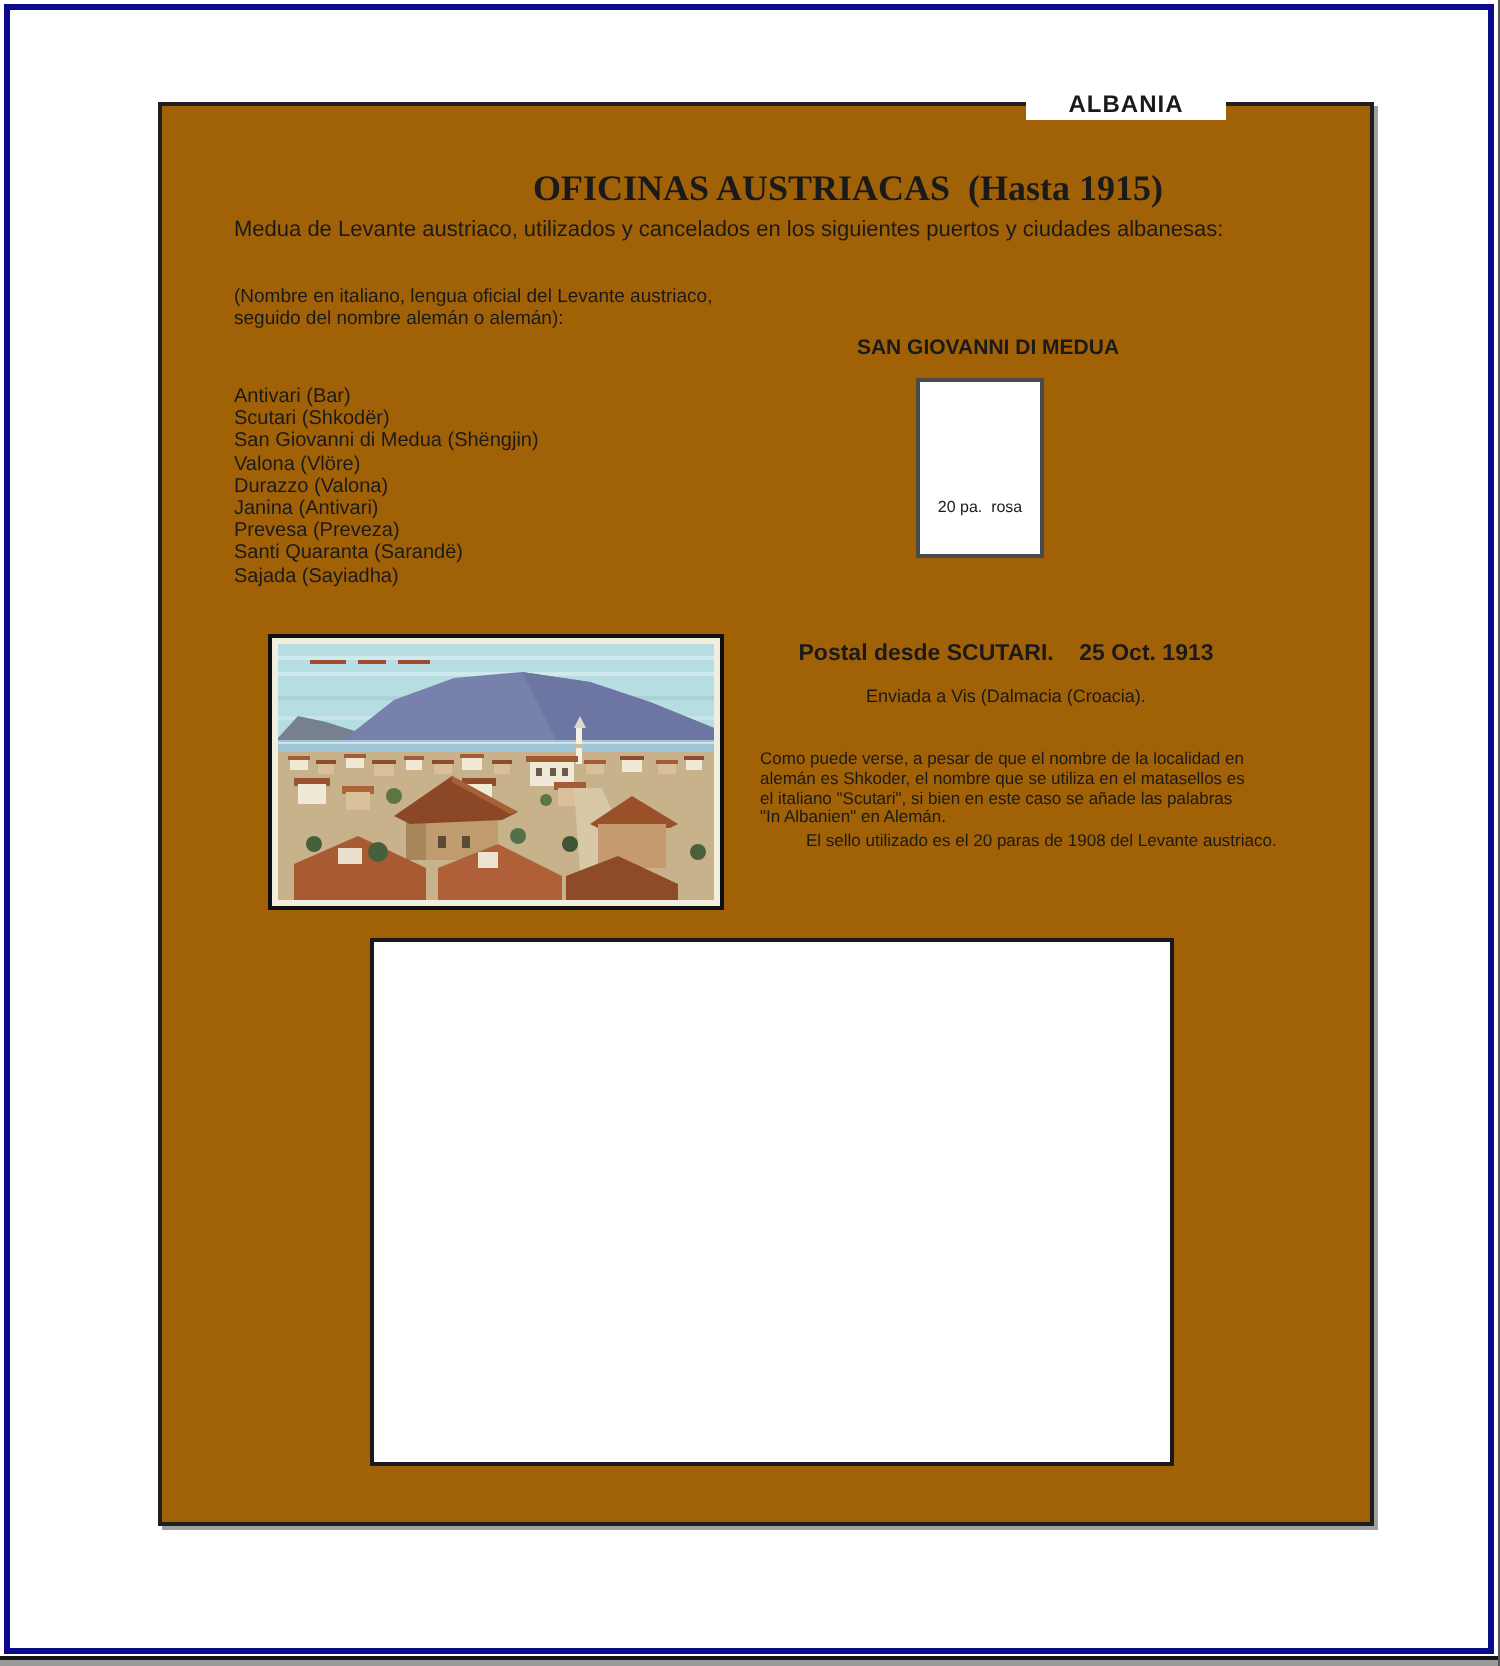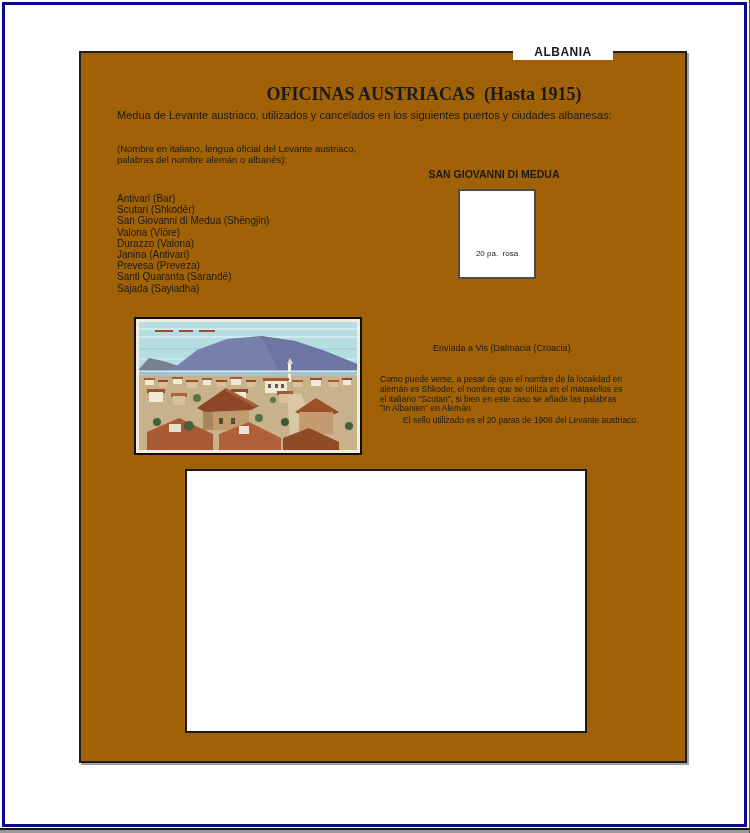--- a/index.html
+++ b/index.html
@@ -28,21 +28,21 @@
 
   .intro{position:absolute;top:56px;left:36px;font-size:11px;}
 
   .note{position:absolute;top:90px;left:36px;font-size:9.5px;line-height:11px;}
 
   .cities{position:absolute;top:140px;left:36px;font-size:10px;line-height:11.2px;}
 
   .sg-heading{position:absolute;top:115px;left:303px;width:220px;text-align:center;
               font-weight:bold;font-size:10.5px;}
 
-  .stamp-box{position:absolute;left:377px;top:136px;width:78px;height:90px;
+  .stamp-box{position:absolute;left:377px;top:136px;width:64px;height:90px;
              border:2px solid #4a4a4a;box-sizing:border-box;background:#fff;}
   .stamp-label{position:absolute;left:0;top:58px;width:100%;text-align:center;
                font-size:8px;white-space:pre;}
 
   .postcard{position:absolute;left:53px;top:264px;width:228px;height:138px;
             border:2px solid #101010;box-sizing:border-box;background:#f2eedd;
             padding:3px;}
   .postcard svg{display:block;}
 
   .postal-head{position:absolute;top:268px;left:299px;width:246px;text-align:center;
@@ -69,21 +69,21 @@
   <div class="album-frame">
 
     <div class="country-tab">ALBANIA</div>
 
     <div class="page-title">OFICINAS AUSTRIACAS  (Hasta 1915)</div>
 
     <div class="intro">Medua de Levante austriaco, utilizados y cancelados en los siguientes puertos y ciudades albanesas:</div>
 
     <div class="note">
       <div>(Nombre en italiano, lengua oficial del Levante austriaco,</div>
-      <div>palabras del nombre alemán o albanés):</div>
+      <div>seguido del nombre alemán o alemán):</div>
     </div>
 
     <div class="cities">
       <div>Antivari (Bar)</div>
       <div>Scutari (Shkodër)</div>
       <div>San Giovanni di Medua (Shëngjin)</div>
       <div>Valona (Vlöre)</div>
       <div>Durazzo (Valona)</div>
       <div>Janina (Antivari)</div>
       <div>Prevesa (Preveza)</div>
@@ -189,20 +189,21 @@
           <rect x="100" y="104" width="10" height="8" fill="#ece4d0"></rect>
           <circle cx="50" cy="104" r="5" fill="#46603c"></circle>
           <circle cx="120" cy="96" r="4" fill="#52714a"></circle>
           <circle cx="146" cy="100" r="4" fill="#3f5636"></circle>
           <circle cx="18" cy="100" r="4" fill="#46603c"></circle>
           <circle cx="210" cy="104" r="4" fill="#49603a"></circle>
         </g>
       </svg>
     </div>
 
+    <div class="postal-head">Postal desde SCUTARI.    25 Oct. 1913</div>
 
     <div class="postal-sub">Enviada a Vis (Dalmacia (Croacia).</div>
 
     <div class="postal-para">
       <div>Como puede verse, a pesar de que el nombre de la localidad en</div>
       <div>alemán es Shkoder, el nombre que se utiliza en el matasellos es</div>
       <div>el italiano "Scutari", si bien en este caso se añade las palabras</div>
       <div>"In Albanien" en Alemán.</div>
     </div>
 

